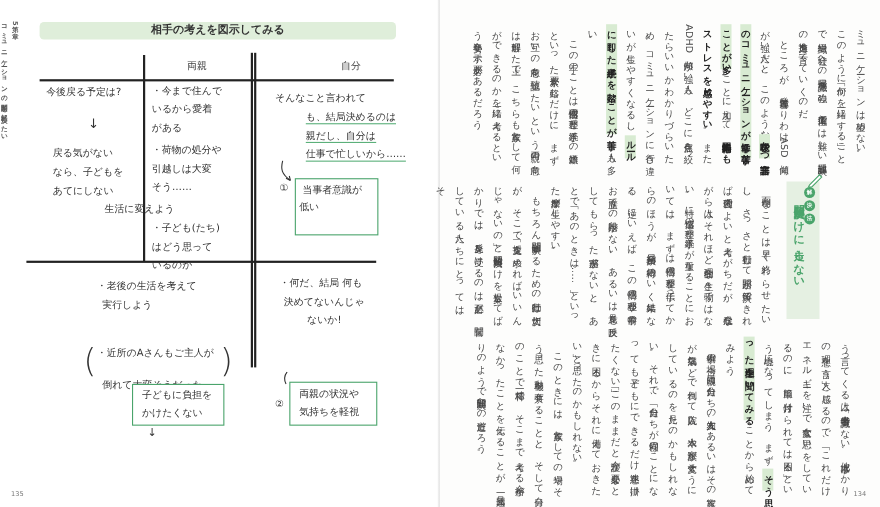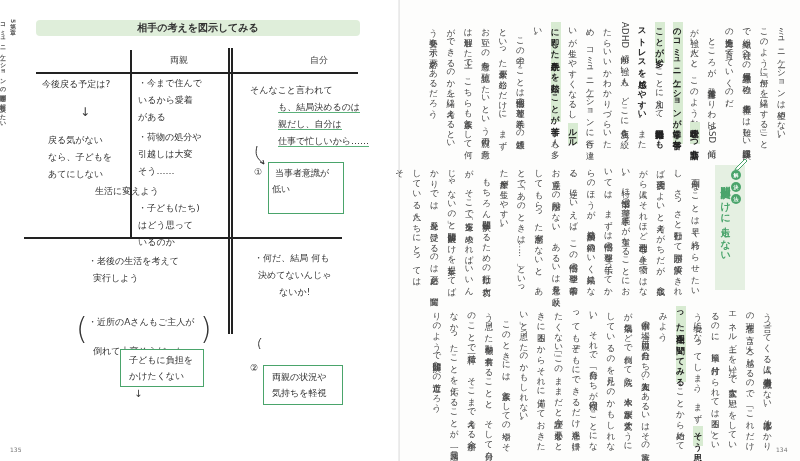--- a/index.html
+++ b/index.html
@@ -128,21 +128,21 @@
 
     <div style="position:absolute; left:252px; top:250px;text-align:center;">
       <div class="hand" style="position:static;">・何だ、結局 何も</div>
       <div class="hand" style="position:static; padding-left:6px;">決めてないんじゃ</div>
       <div class="hand" style="position:static; padding-left:6px;">ないか!</div>
     </div>
     <svg style="position:absolute; left:256px; top:338px;" width="8" height="12">
       <path d="M5 0 C2 4, 2 7, 4 11" stroke="#333" fill="none" stroke-width="1"></path>
     </svg>
     <div class="hand" style="left:250px; top:360px;">②</div>
-    <div class="green-box" style="left:263px; top:365px; width:80px; height:40px;padding-left:28px;">
+    <div class="green-box" style="left:263px; top:347px; width:80px; height:40px;padding-left:28px;">
       <div class="hand" style="left:8px; top:3px;">両親の状況や</div>
       <div class="hand" style="left:8px; top:19px;">気持ちを軽視</div>
     </div>
 
 
     <div class="page-num" style="left:10px; top:446px;">135</div>
   </div>
 
   <div class="gutter"></div>
 

